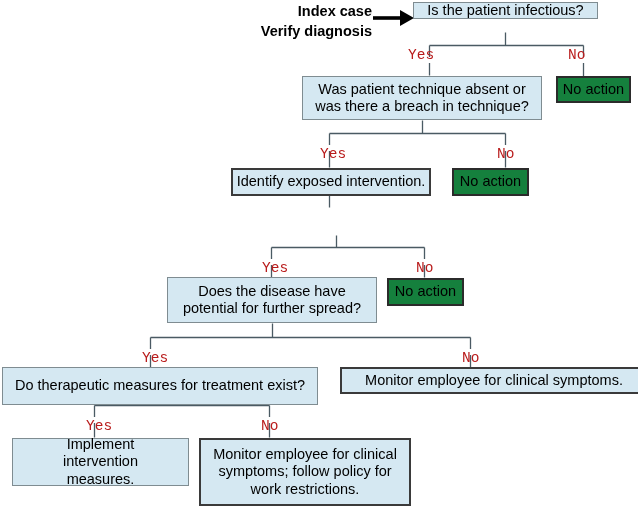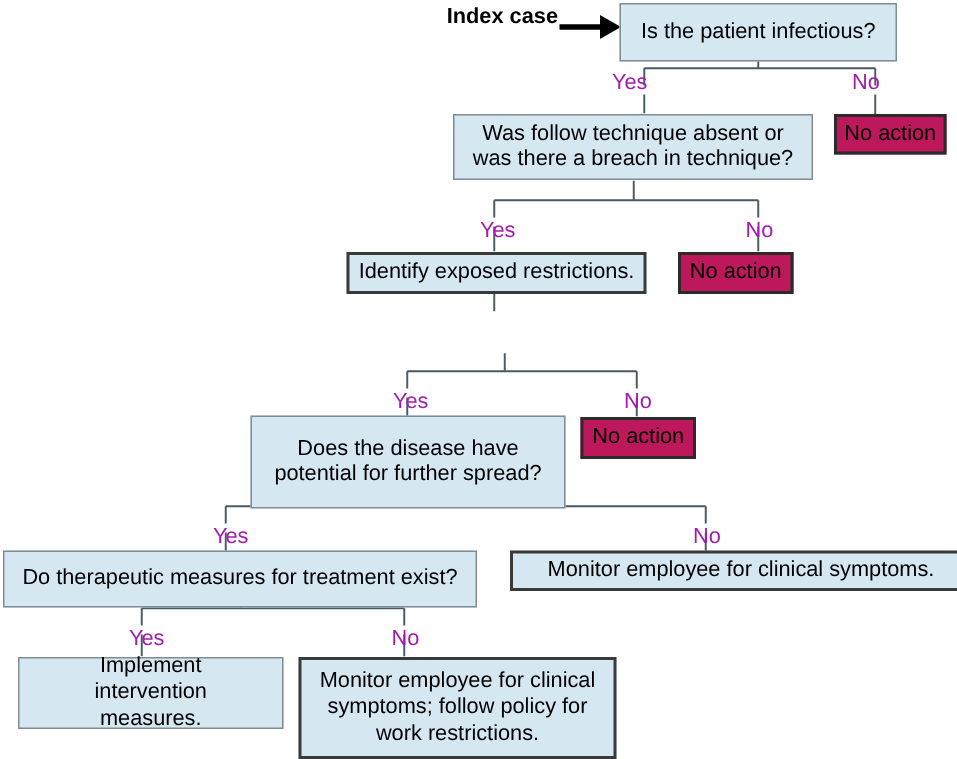--- a/index.html
+++ b/index.html
@@ -37,29 +37,30 @@
     background: #d5e8f2;
     border: 1px solid #7f8c91;
     font-size: 14.5px;
   }
   .node.action {
     background: #d5e8f2;
     border: 2.5px solid #3a3a3a;
     font-size: 14.5px;
   }
   .node.terminal {
-    background: #be185d;
+    background: #15803d;
     border: 2.5px solid #2b2b2b;
     font-size: 14.5px;
   }
   .label {
     position: absolute;
     font-size: 14.5px;
-    color: #a21caf;
+    color: #b91c1c;
     white-space: nowrap;
+    font-family: Liberation Mono, monospace;
   }
   .caption {
     position: absolute;
     font-size: 14.5px;
     font-weight: bold;
     color: #000000;
     text-align: right;
     line-height: 1.35;
     white-space: nowrap;
   }
@@ -96,38 +97,39 @@
     </g>
 
     <g>
       <path d="M373 18 H403" stroke="#000000" stroke-width="3.6" fill="none"></path>
       <path d="M400 10 L414 18 L400 26 Z" fill="#000000"></path>
     </g>
   </svg>
 
   <div class="caption" style="left:250px; top:2px; width:122px;">
     <div>Index case</div>
+    <div>Verify diagnosis</div>
   </div>
 
-  <div class="node question" style="left:413px; top:2px; width:185px; height:39px;">Is the patient infectious?</div>
+  <div class="node question" style="left:413px; top:2px; width:185px; height:17px;">Is the patient infectious?</div>
   <div class="label" style="left:408px; top:47px;">Yes</div>
   <div class="label" style="left:568px; top:47px;">No</div>
   <div class="node terminal" style="left:556px; top:76px; width:75px; height:27px;">No action</div>
 
-  <div class="node question" style="left:302px; top:76px; width:240px; height:44px; padding:0 8px;">Was follow technique absent or was there a breach in technique?</div>
+  <div class="node question" style="left:302px; top:76px; width:240px; height:44px; padding:0 8px;">Was patient technique absent or was there a breach in technique?</div>
   <div class="label" style="left:320px; top:146px;">Yes</div>
   <div class="label" style="left:497px; top:146px;">No</div>
   <div class="node terminal" style="left:452px; top:168px; width:77px; height:28px;">No action</div>
 
-  <div class="node action" style="left:231px; top:168px; width:200px; height:28px;">Identify exposed restrictions.</div>
+  <div class="node action" style="left:231px; top:168px; width:200px; height:28px;">Identify exposed intervention.</div>
   <div class="label" style="left:262px; top:260px;">Yes</div>
   <div class="label" style="left:416px; top:260px;">No</div>
   <div class="node terminal" style="left:387px; top:278px; width:77px; height:28px;">No action</div>
 
-  <div class="node question" style="left:167px; top:277px; width:210px; height:62px; padding:0 8px;">Does the disease have potential for further spread?</div>
+  <div class="node question" style="left:167px; top:277px; width:210px; height:46px; padding:0 8px;">Does the disease have potential for further spread?</div>
   <div class="label" style="left:142px; top:350px;">Yes</div>
   <div class="label" style="left:462px; top:350px;">No</div>
 
   <div class="node question" style="left:2px; top:367px; width:316px; height:38px;">Do therapeutic measures for treatment exist?</div>
   <div class="node action" style="left:340px; top:367px; width:308px; height:27px;">Monitor employee for clinical symptoms.</div>
   <div class="label" style="left:86px; top:418px;">Yes</div>
   <div class="label" style="left:261px; top:418px;">No</div>
 
   <div class="node question" style="left:12px; top:438px; width:177px; height:48px; padding:0 18px;">Implement intervention measures.</div>
   <div class="node action" style="left:199px; top:438px; width:212px; height:68px; padding:0 4px;">Monitor employee for clinical symptoms; follow policy for work restrictions.</div>

